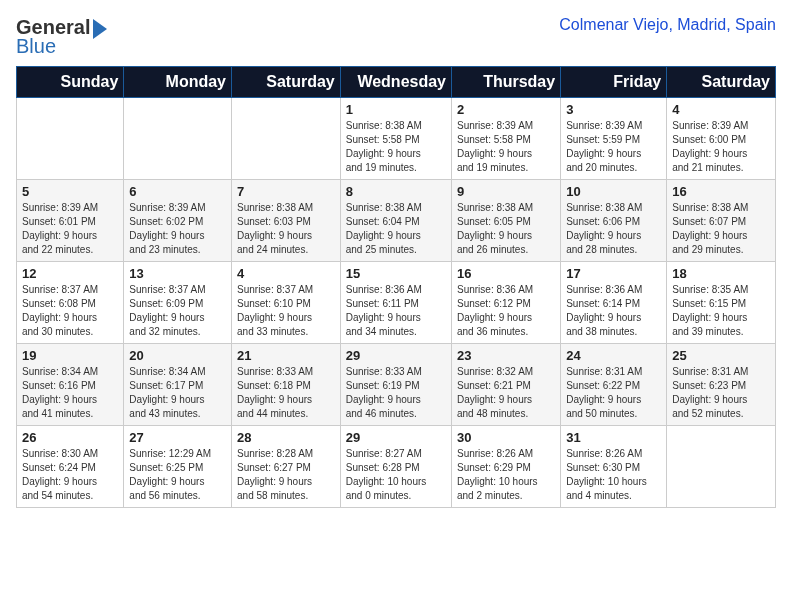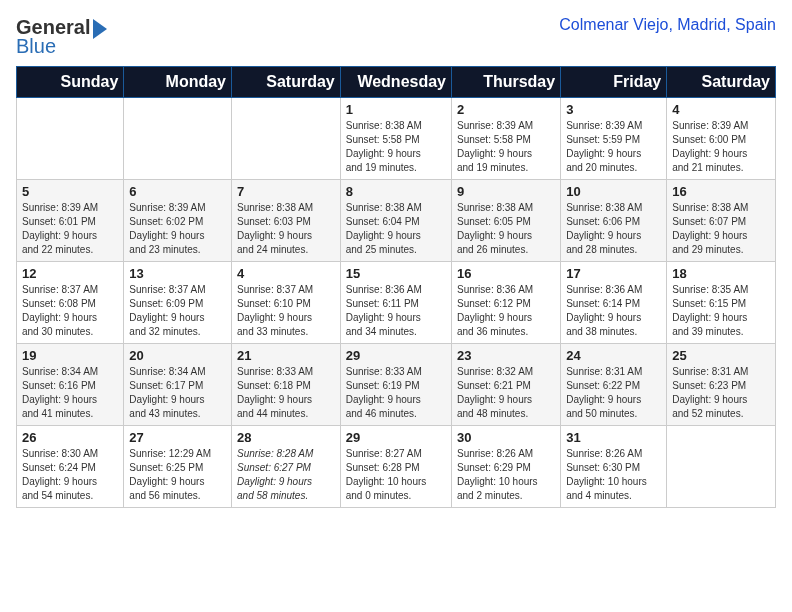--- a/index.html
+++ b/index.html
@@ -300,21 +300,21 @@
         </td>
         <td>
           <span class="day-number">27</span>
           <div class="day-info" style="white-space: pre-line;">Sunrise: 12:29 AM
 Sunset: 6:25 PM
 Daylight: 9 hours
 and 56 minutes.</div>
         </td>
         <td>
           <span class="day-number">28</span>
-          <div class="day-info" style="white-space: pre-line; font-style: italic;">Sunrise: 8:28 AM
+          <div class="day-info" style="white-space: pre-line;">Sunrise: 8:28 AM
 Sunset: 6:27 PM
 Daylight: 9 hours
 and 58 minutes.</div>
         </td>
         <td>
           <span class="day-number">29</span>
           <div class="day-info" style="white-space: pre-line;">Sunrise: 8:27 AM
 Sunset: 6:28 PM
 Daylight: 10 hours
 and 0 minutes.</div>

